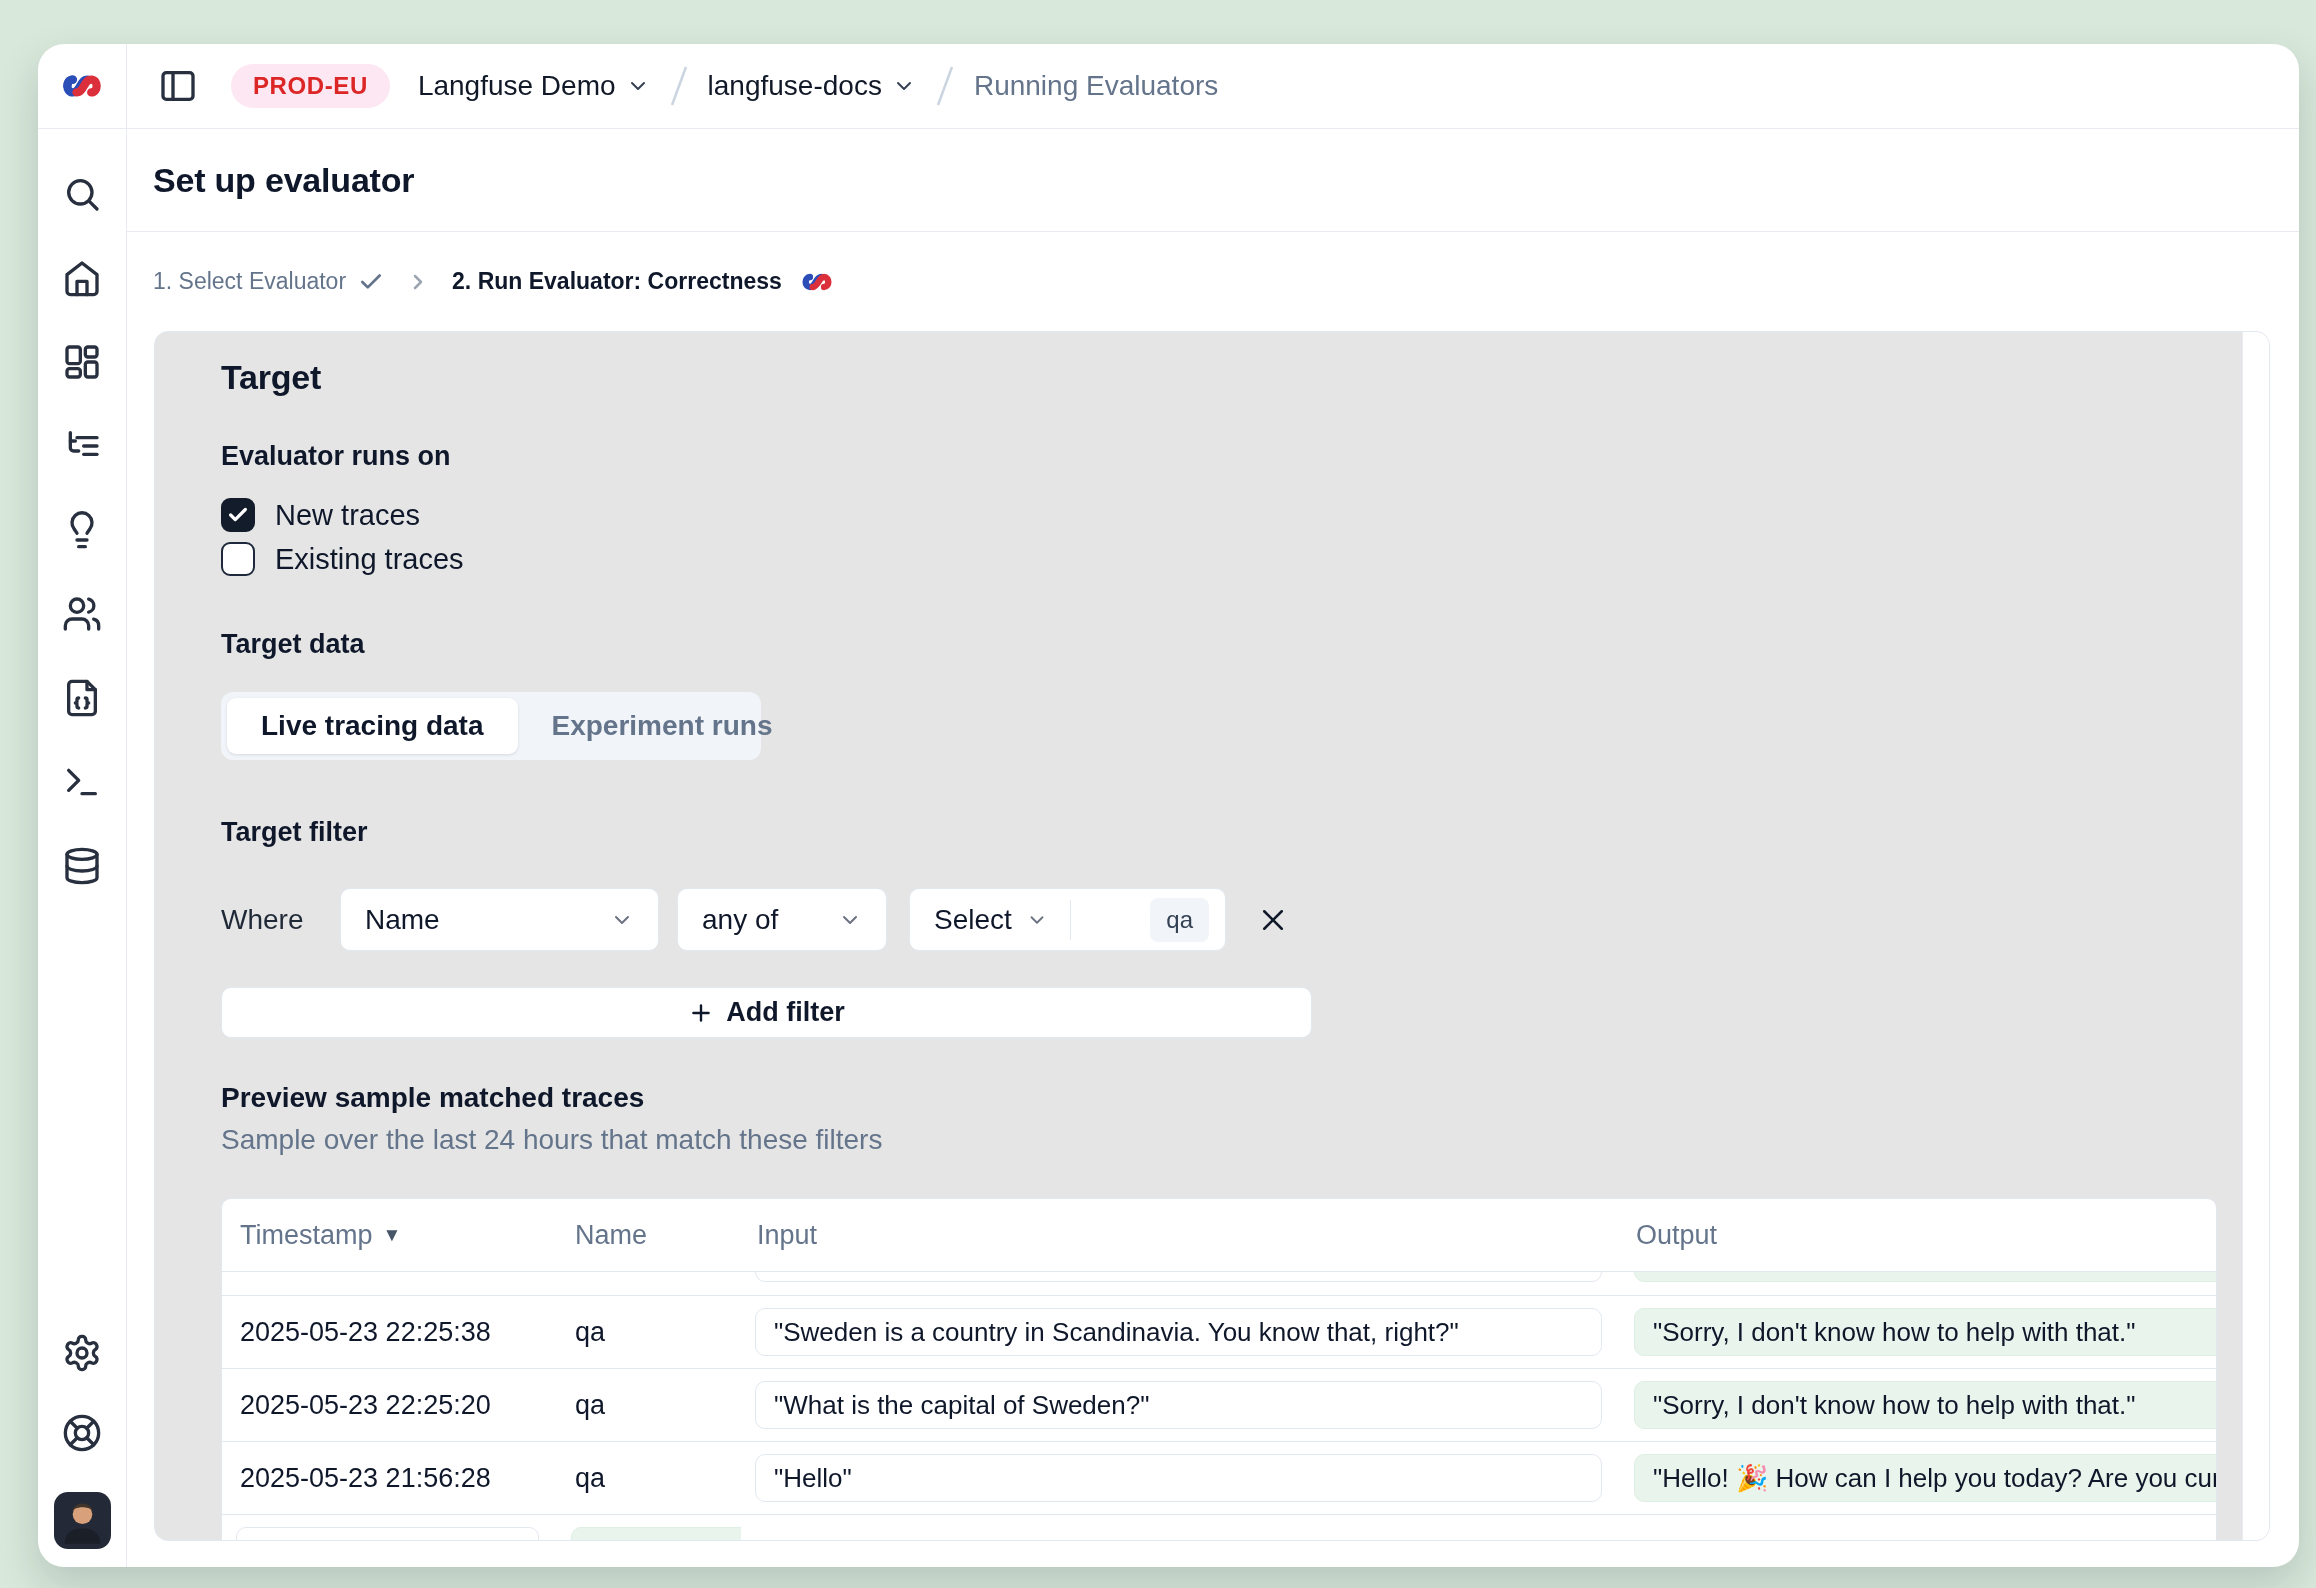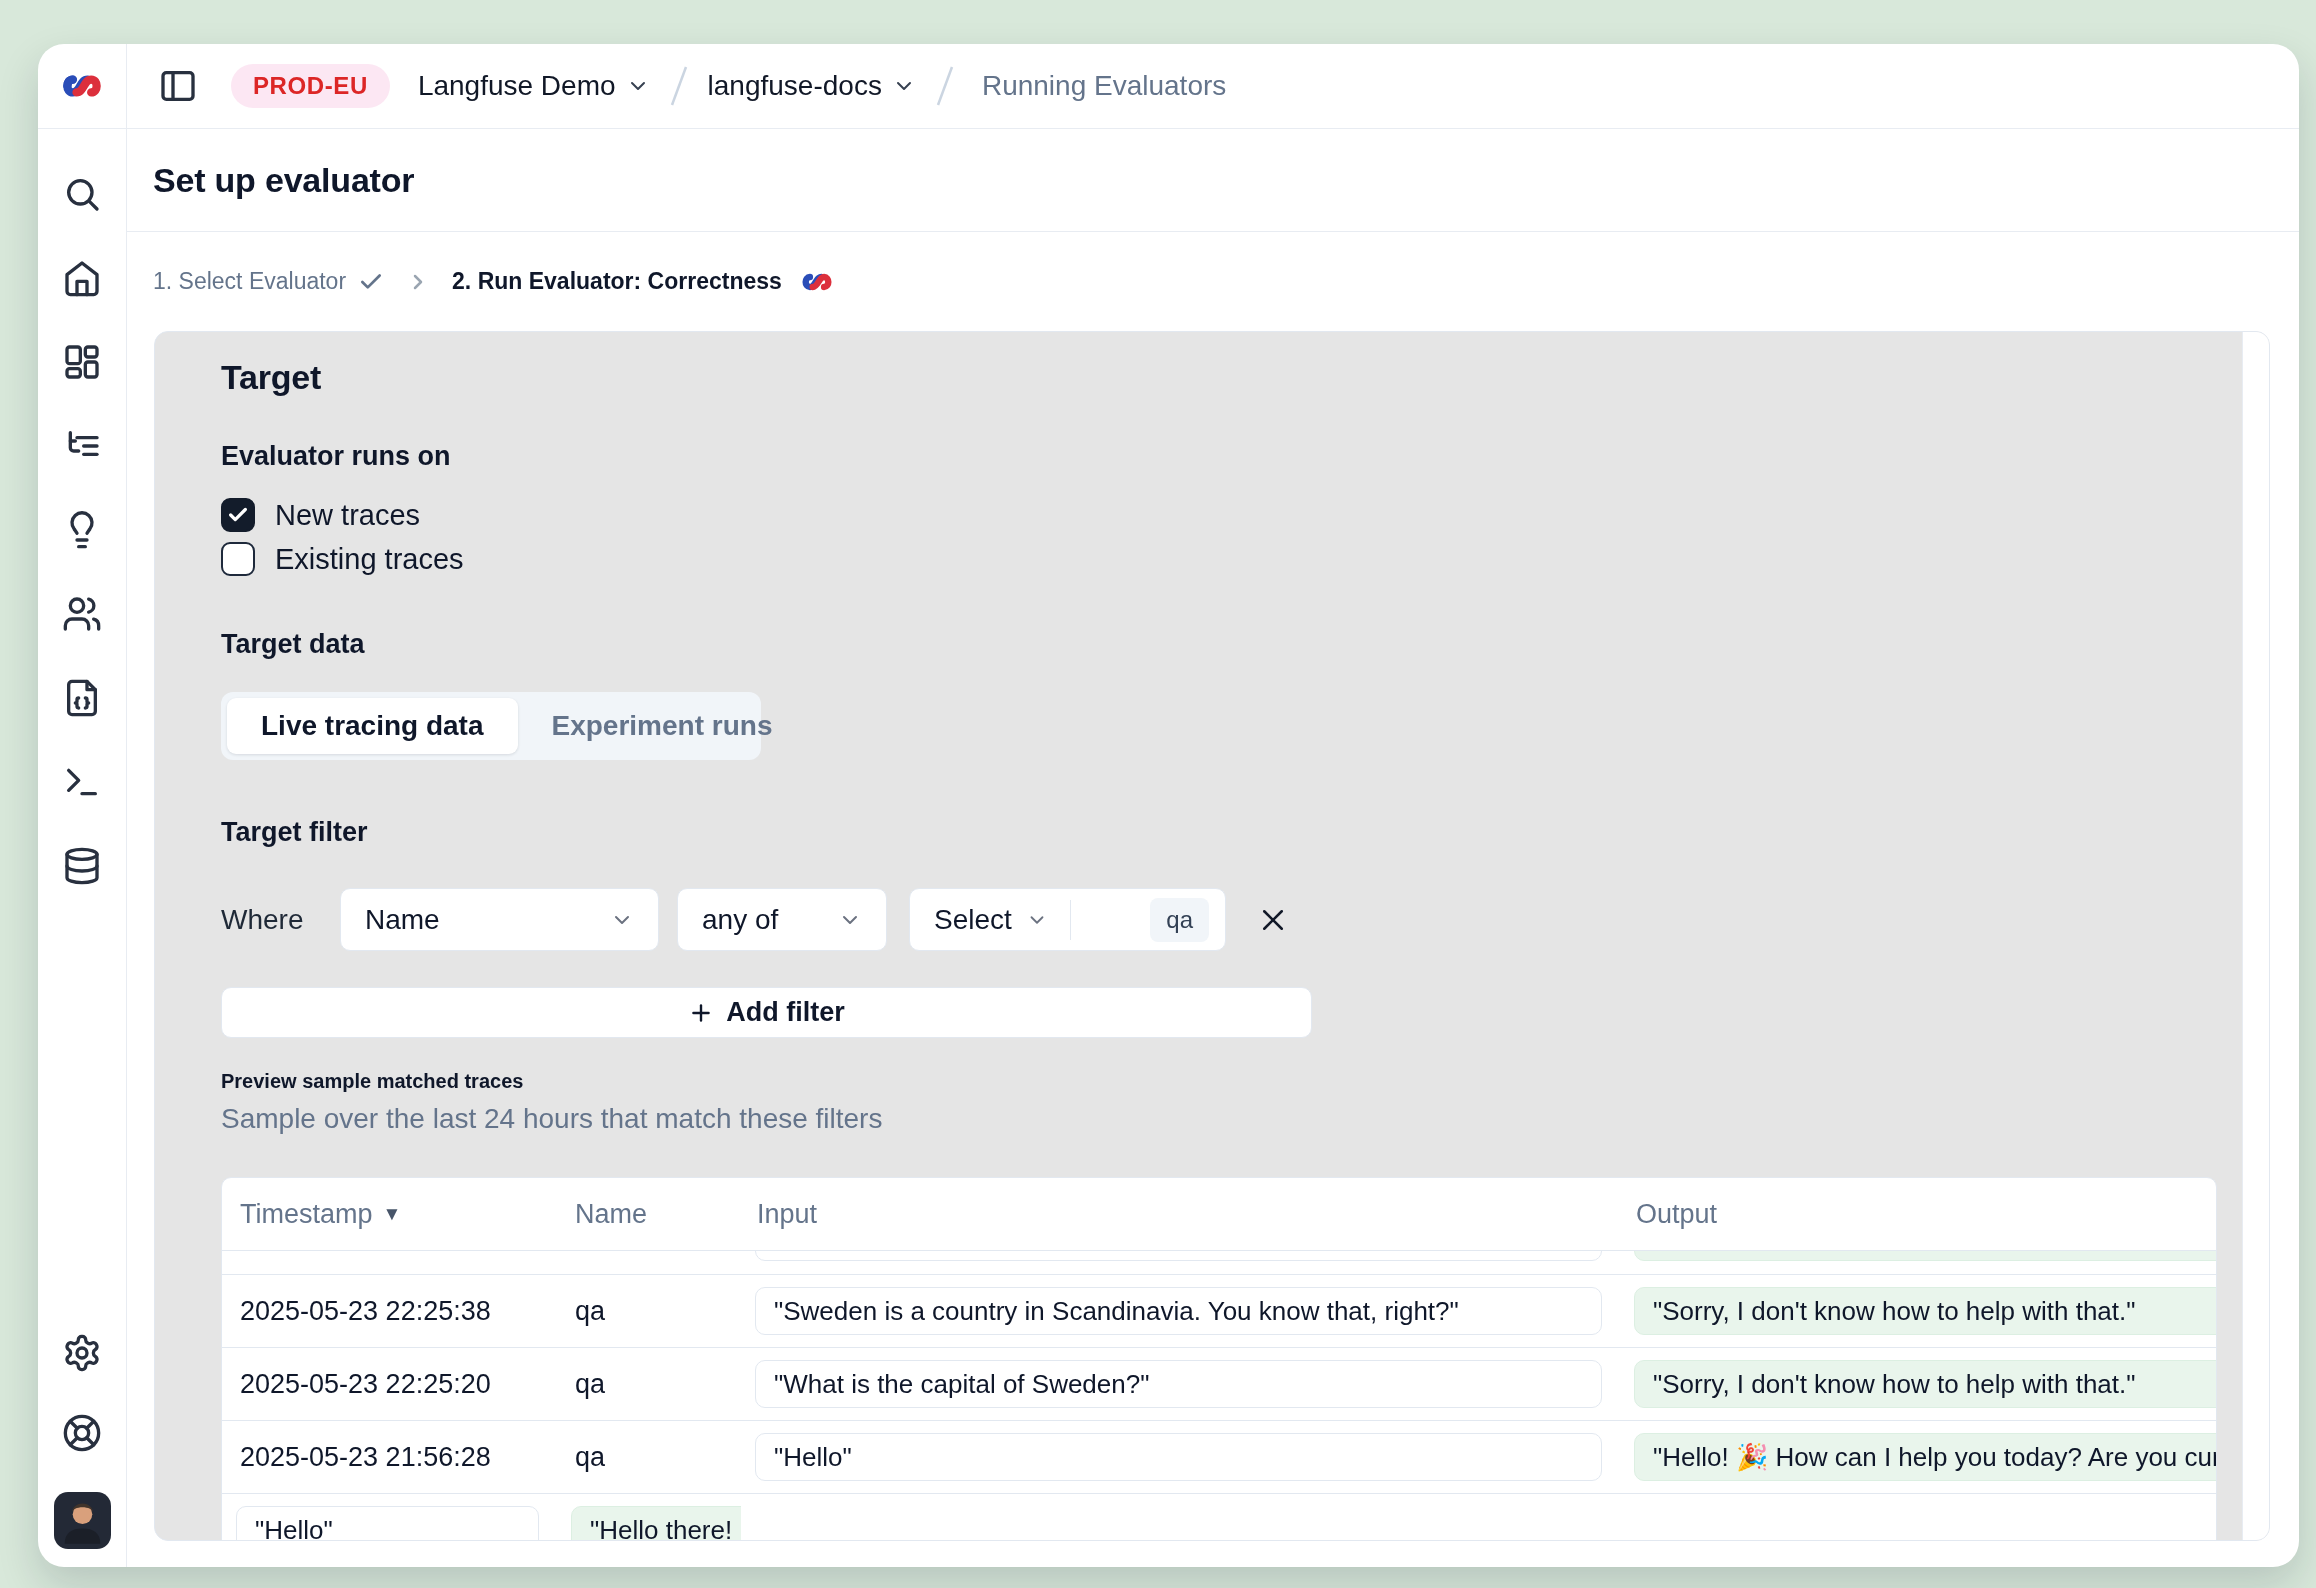--- a/index.html
+++ b/index.html
@@ -78,21 +78,21 @@
   .sel-val .vchev{margin-left:14px;}
   .vdiv{width:1px;height:40px;background:var(--border);margin-left:22px;}
   .chip{margin:0 16px 0 auto;background:var(--chip-bg);border-radius:8px;padding:8px 16px;font-size:24px;color:#334155;}
   .x-btn{margin-left:28px;width:38px;height:38px;display:flex;align-items:center;justify-content:center;color:#111827;cursor:pointer;}
   .x-btn svg{width:30px;height:30px;}
 
   .add-filter{margin-top:36px;width:1091px;height:51px;border:1px solid var(--border);border-radius:10px;background:#fff;
               display:flex;align-items:center;justify-content:center;gap:12px;font-size:27px;font-weight:600;cursor:pointer;}
   .add-filter svg{width:26px;height:26px;}
 
-  .preview-title{margin-top:32px;font-size:20px;font-weight:600;}
+  .preview-title{margin-top:44px;font-size:28px;font-weight:600;}
   .preview-sub{margin-top:10px;font-size:28px;color:var(--muted);}
 
   
   .table{margin-top:42px;width:1996px;border:1px solid var(--border);border-radius:10px;overflow:hidden;background:#fff;}
   .thead{display:grid;grid-template-columns:335px 184px 879px 1fr;height:73px;align-items:center;border-bottom:1px solid var(--border);}
   .th{font-size:27px;font-weight:500;color:var(--muted);padding-left:18px;display:flex;align-items:center;gap:10px;cursor:pointer;}
   .th .sort{font-size:19px;color:#475569;}
   .trow{display:grid;grid-template-columns:335px 184px 879px 1fr;height:73px;align-items:center;border-top:1px solid var(--border);}
   .trow.clip{height:23px;border-top:none;overflow:hidden;align-items:start;}
   .cell{font-size:27px;color:var(--ink);padding-left:18px;white-space:nowrap;overflow:hidden;}
@@ -232,21 +232,21 @@
           </svg>
         <span class="crumb" style="margin-left:0">
           <span>langfuse-docs</span>
           <svg class="chev" width="24" height="24" viewBox="0 0 24 24" fill="none" stroke="currentColor" stroke-width="2" stroke-linecap="round" stroke-linejoin="round">
               <polyline points="6 9 12 15 18 9"></polyline>
             </svg>
         </span>
         <svg class="slash" viewBox="0 0 26 46">
             <line x1="20" y1="4" x2="6" y2="42"></line>
           </svg>
-        <span class="crumb muted" style="margin-left:8px">Running Evaluators</span>
+        <span class="crumb muted" style="margin-left:0">Running Evaluators</span>
       </div>
 
       <div class="pagehead">
         <h1>Set up evaluator</h1>
       </div>
 
       <div class="steps">
         <span class="step done">
           <span>1. Select Evaluator</span>
           <svg class="mini" viewBox="0 0 24 24" fill="none" stroke="currentColor" stroke-width="2.5" stroke-linecap="round" stroke-linejoin="round">

